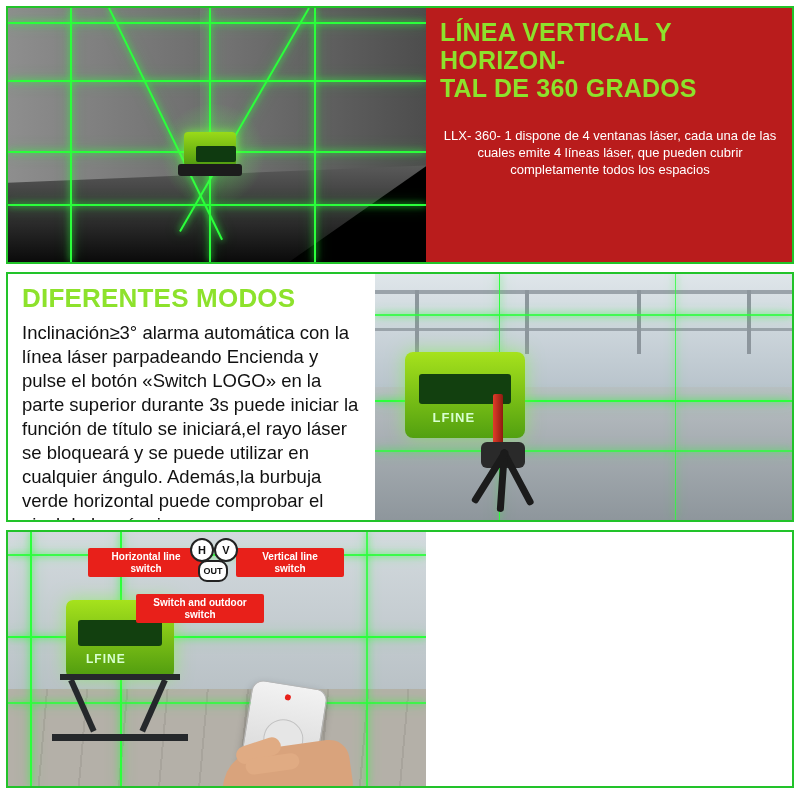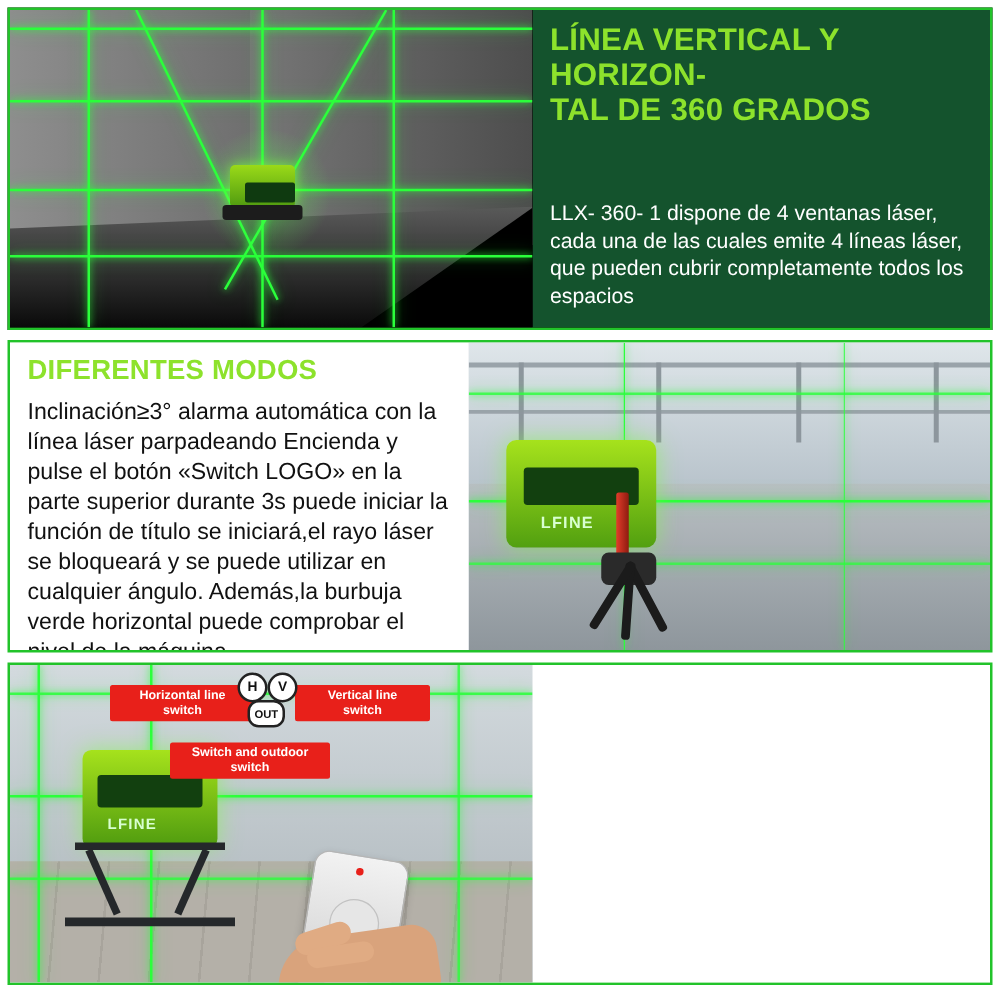--- a/index.html
+++ b/index.html
@@ -6,28 +6,28 @@
   body{width:800px;height:800px;font-family:"Liberation Sans",sans-serif;overflow:hidden;}
   .page{width:800px;height:800px;position:relative;background:#fff;box-sizing:border-box;padding:6px;display:flex;flex-direction:column;gap:8px;}
 
   .panel{position:relative;display:flex;border:2px solid #22c32a;box-sizing:border-box;overflow:hidden;}
   .panel-1{height:258px;background:#000;}
   .panel-2{height:250px;background:#fff;}
   .panel-3{height:258px;background:#fff;}
 
   
   .txtcol{box-sizing:border-box;padding:10px 12px 6px 14px;display:flex;flex-direction:column;}
-  .dark .txtcol{background:#14532d;gap:32px;}
+  .dark .txtcol{background:#b91c1c;}
   .light .txtcol{background:#fff;}
 
   .heading{color:#8de22c;font-weight:bold;line-height:1.12;letter-spacing:.2px;}
   .h-big{font-size:25px;}
-  .h-mid{font-size:22px;}
+  .h-mid{font-size:26px;}
   .body{line-height:1.3;}
-  .body-dark{color:#ffffff;font-size:17px;}
+  .body-dark{color:#ffffff;font-size:13px;text-align:center;}
   .body-light{color:#111111;font-size:18.5px;}
 
   
   .p1-art{width:418px;position:relative;background:#000;overflow:hidden;}
   .room{position:absolute;inset:0;}
   .wall-left{position:absolute;left:0;top:0;width:46%;height:74%;background:linear-gradient(90deg,#8e8e8e,#6f6f6f);}
   .wall-right{position:absolute;left:46%;top:0;width:54%;height:74%;background:linear-gradient(90deg,#777,#4d4d4d);}
   .floor-tri{position:absolute;left:0;top:62%;width:100%;height:38%;background:linear-gradient(180deg,#5a5a5a 0%,#2b2b2b 60%,#0a0a0a 100%);clip-path:polygon(0 18%,100% 0,100% 100%,0 100%);}
   .dark-corner{position:absolute;right:0;bottom:0;width:42%;height:46%;background:#000;clip-path:polygon(22% 100%,100% 18%,100% 100%);}
   .lz{position:absolute;background:#2bff3b;box-shadow:0 0 6px #2bff3b,0 0 14px rgba(43,255,59,.55);}

